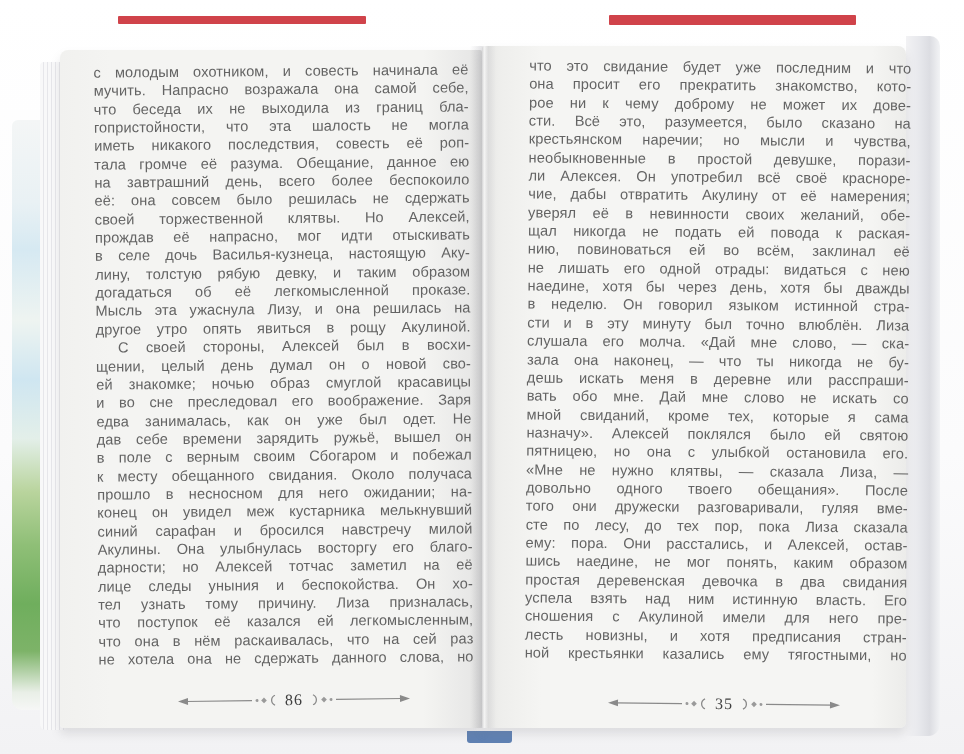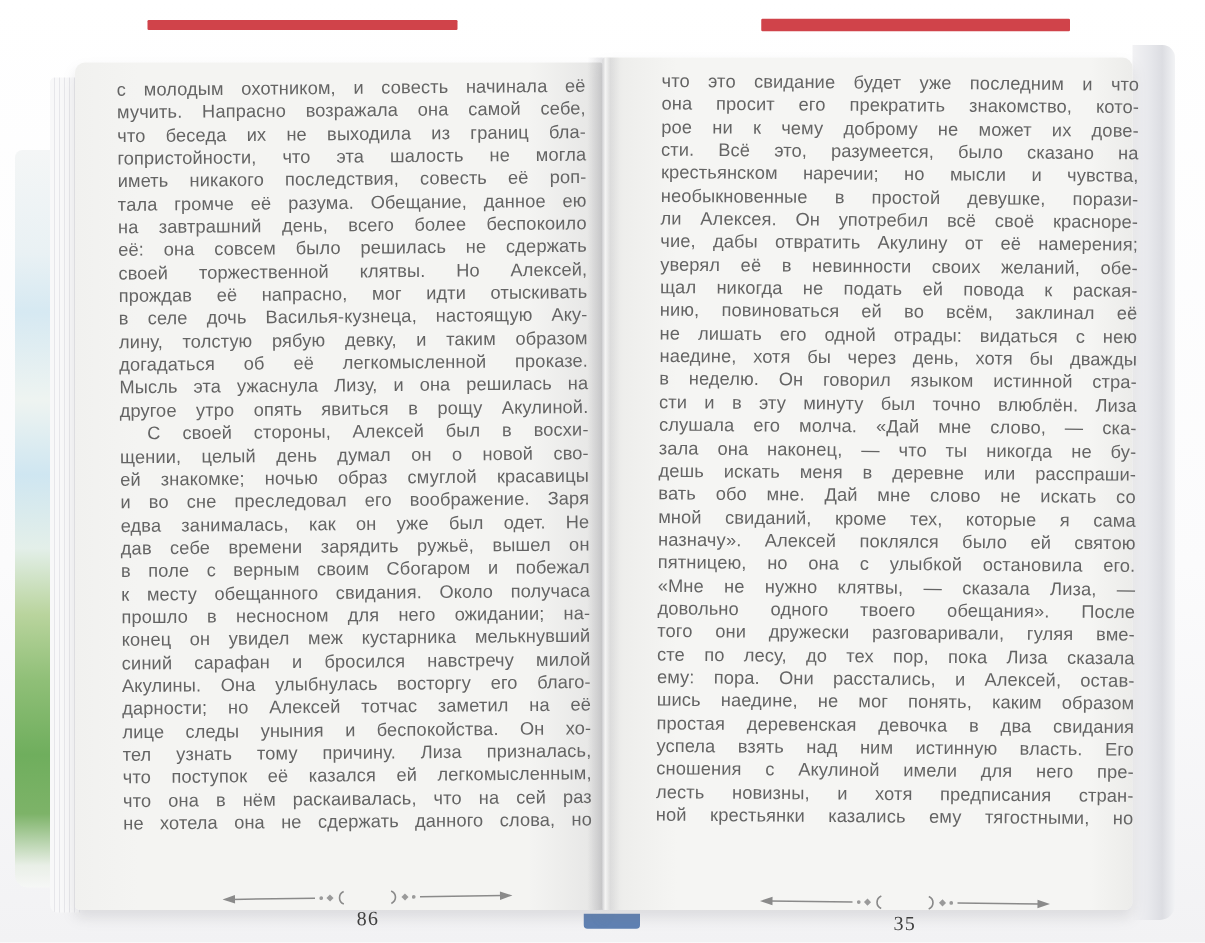--- a/index.html
+++ b/index.html
@@ -69,21 +69,21 @@
   .line.indent{text-indent:22px;}
 
   
   .footer{
     position:absolute;display:flex;align-items:center;gap:5px;color:#8a8a8a;
   }
   .footer.left{left:178px;top:691px;transform:rotate(-0.8deg);}
   .footer.right{left:608px;top:695px;transform:rotate(0.6deg);}
   .page-num{
     font-family:"Liberation Serif",serif;font-size:16px;color:#3f3f3f;
-    letter-spacing:1px;padding:0 2px;margin-top:36px;
+    letter-spacing:1px;padding:0 2px;
   }
   .orn{display:block;}
   .orn.flip{transform:scaleX(-1);}
 </style>
 </head>
 <body>
 
 <div class="stage">
 
   <div class="left-cover-art"></div>

